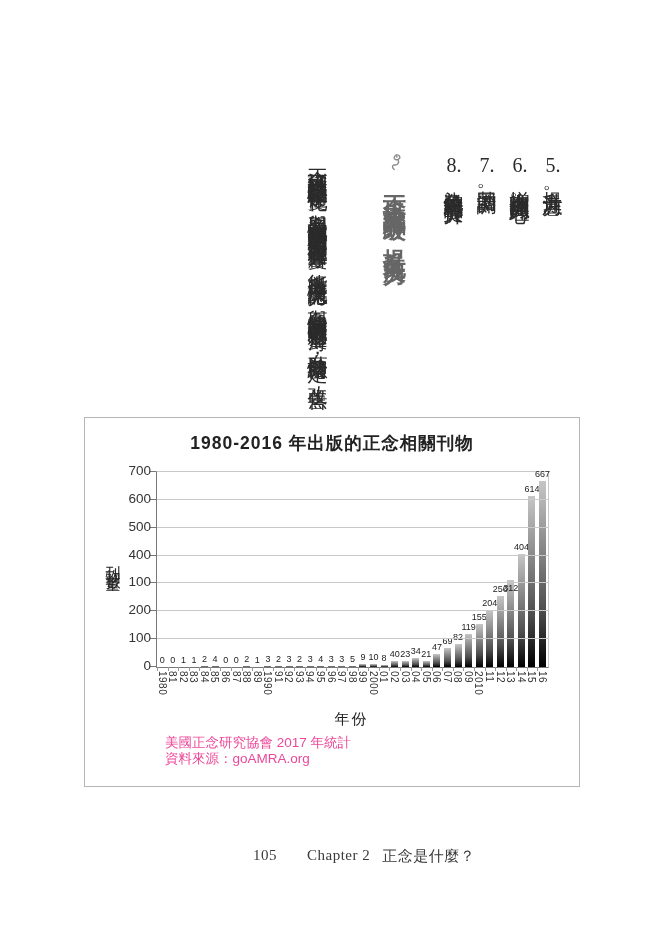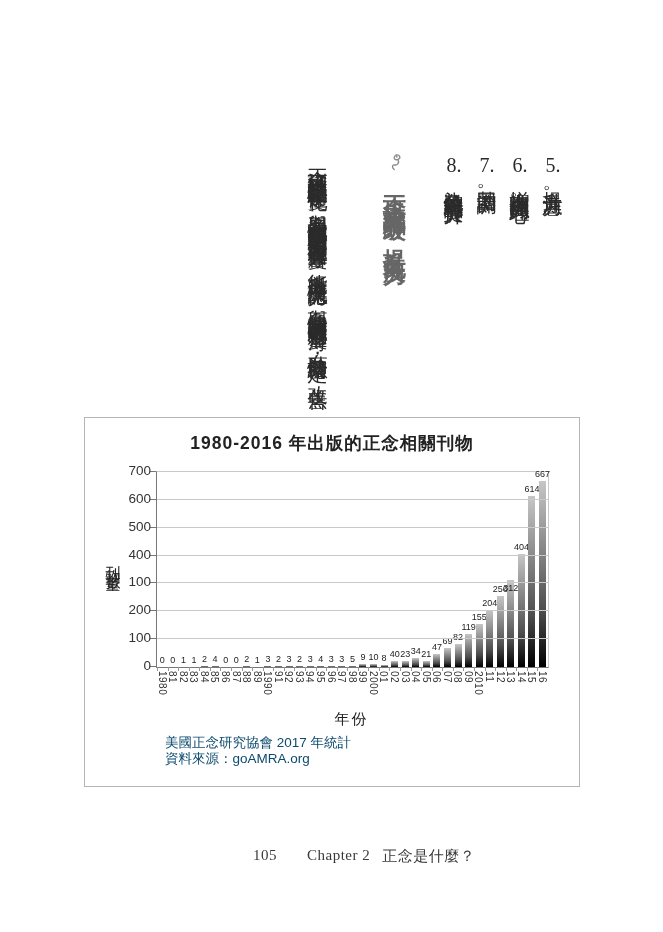--- a/index.html
+++ b/index.html
@@ -63,21 +63,21 @@
   .ytick { position:absolute; right:0; font-size:13.5px; color:#333; line-height:14px; }
   .xticks { position:absolute; left:71px; top:253px; width:391px; height:40px; display:flex; }
   .xtick {
     flex:1; writing-mode:vertical-rl; font-size:10px; color:#333;
     line-height:10.5px; letter-spacing:0.5px; overflow:visible;
   }
   .xlabel {
     position:absolute; top:292px; left:71px; width:391px; text-align:center;
     font-size:15px; color:#222; letter-spacing:2px;
   }
-  .source { position:absolute; left:80px; top:317px; font-size:13.5px; color:#0c4a6e; line-height:16px; }
+  .source { position:absolute; left:80px; top:317px; font-size:13.5px; color:#ec4899; line-height:16px; }
 
   
   .footer {
     position:absolute; top:847px; left:253px; display:flex;
     font-size:15px; color:#3a3a3a; letter-spacing:0.5px;
   }
   .footer .f-page { margin-right:30px; }
   .footer .f-chapter { margin-right:12px; }
 </style>
 </head>

